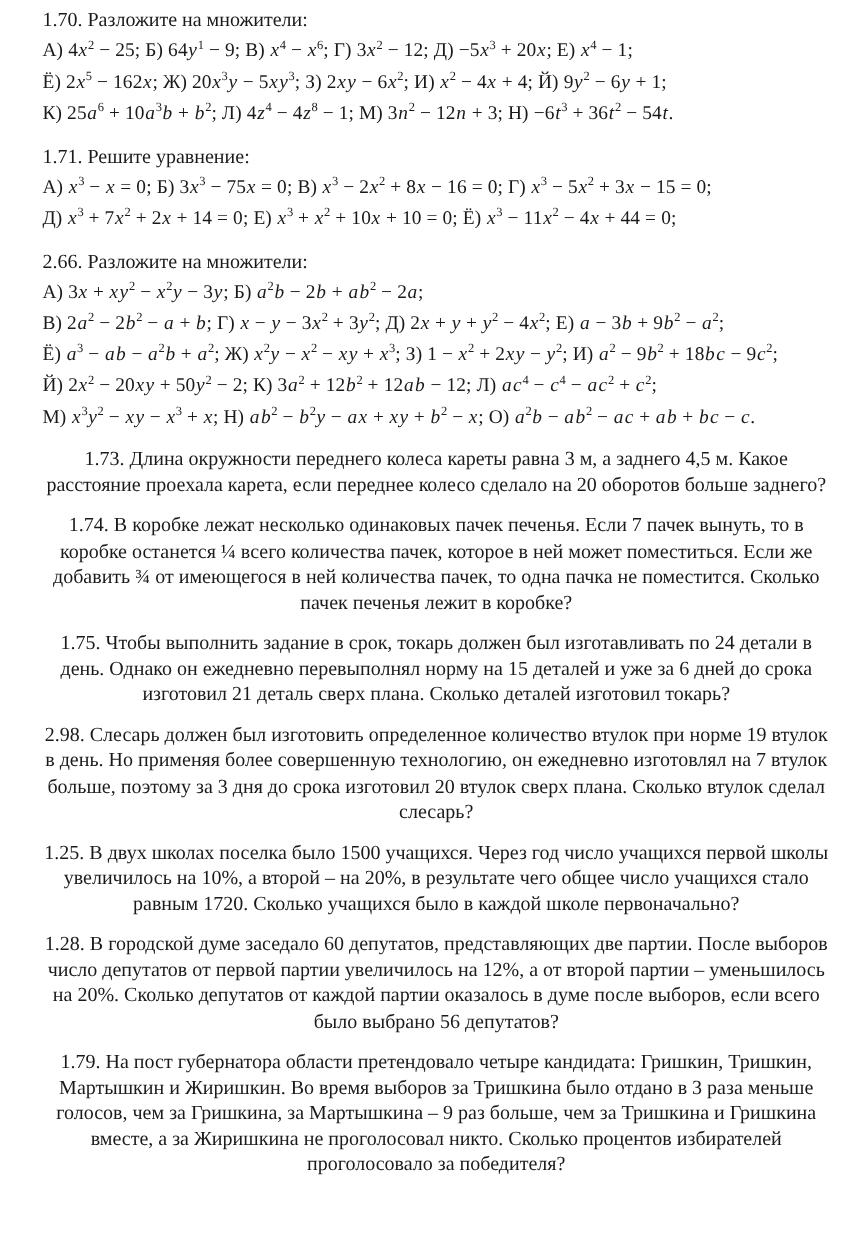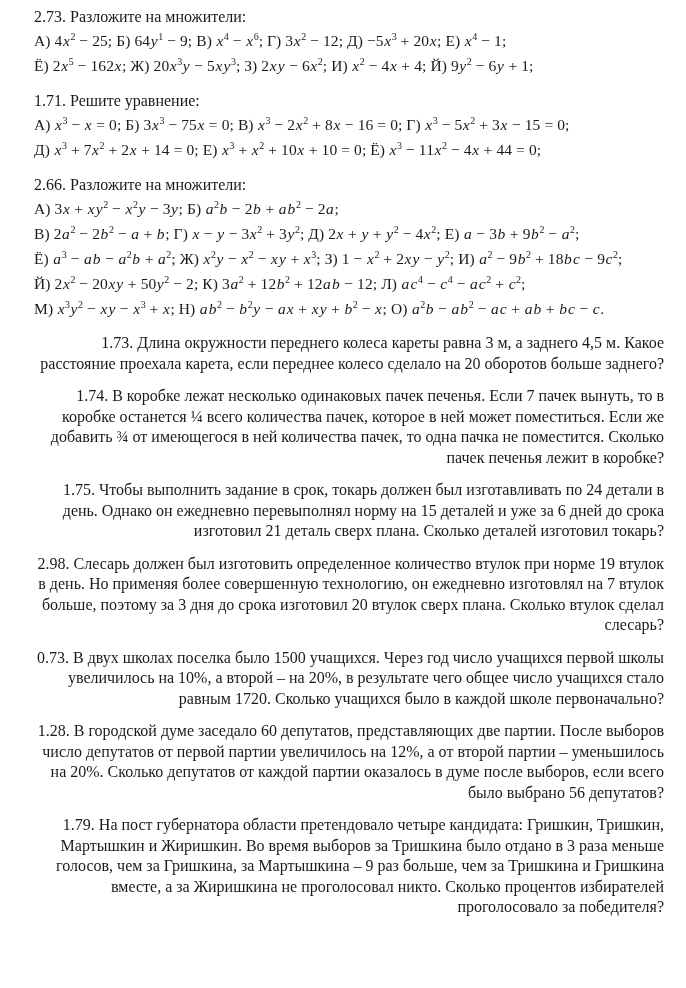--- a/index.html
+++ b/index.html
@@ -43,31 +43,32 @@
   .math-line sup {
     font-size: 10px;
     line-height: 0;
     vertical-align: super;
     letter-spacing: 0;
   }
   p.word {
     margin: 0;
     font-size: 16px;
     line-height: 20.5px;
-    text-align: right;
+    text-align: center;
   }
 </style>
 </head>
 <body>
 
 <main class="page">
     <div class="problem">
-      <div class="head"><span>2.73.</span> <span>Разложите на множители:</span></div>
+      <div class="head"><span>1.70.</span> <span>Разложите на множители:</span></div>
       <div class="math-line">А) 4<i>x</i><sup>2</sup> − 25; Б) 64<i>y</i><sup>1</sup> − 9; В) <i>x</i><sup>4</sup> − <i>x</i><sup>6</sup>; Г) 3<i>x</i><sup>2</sup> − 12; Д) −5<i>x</i><sup>3</sup> + 20<i>x</i>; Е) <i>x</i><sup>4</sup> − 1;</div>
       <div class="math-line">Ё) 2<i>x</i><sup>5</sup> − 162<i>x</i>; Ж) 20<i>x</i><sup>3</sup><i>y</i> − 5<i>x</i><i>y</i><sup>3</sup>; З) 2<i>x</i><i>y</i> − 6<i>x</i><sup>2</sup>; И) <i>x</i><sup>2</sup> − 4<i>x</i> + 4; Й) 9<i>y</i><sup>2</sup> − 6<i>y</i> + 1;</div>
+      <div class="math-line">К) 25<i>a</i><sup>6</sup> + 10<i>a</i><sup>3</sup><i>b</i> + <i>b</i><sup>2</sup>; Л) 4<i>z</i><sup>4</sup> − 4<i>z</i><sup>8</sup> − 1; М) 3<i>n</i><sup>2</sup> − 12<i>n</i> + 3; Н) −6<i>t</i><sup>3</sup> + 36<i>t</i><sup>2</sup> − 54<i>t</i>.</div>
     </div>
     <div class="problem">
       <div class="head"><span>1.71.</span> <span>Решите уравнение:</span></div>
       <div class="math-line">А) <i>x</i><sup>3</sup> − <i>x</i> = 0; Б) 3<i>x</i><sup>3</sup> − 75<i>x</i> = 0; В) <i>x</i><sup>3</sup> − 2<i>x</i><sup>2</sup> + 8<i>x</i> − 16 = 0; Г) <i>x</i><sup>3</sup> − 5<i>x</i><sup>2</sup> + 3<i>x</i> − 15 = 0;</div>
       <div class="math-line">Д) <i>x</i><sup>3</sup> + 7<i>x</i><sup>2</sup> + 2<i>x</i> + 14 = 0; Е) <i>x</i><sup>3</sup> + <i>x</i><sup>2</sup> + 10<i>x</i> + 10 = 0; Ё) <i>x</i><sup>3</sup> − 11<i>x</i><sup>2</sup> − 4<i>x</i> + 44 = 0;</div>
     </div>
     <div class="problem">
       <div class="head"><span>2.66.</span> <span>Разложите на множители:</span></div>
       <div class="math-line">А) 3<i>x</i> + <i>x</i><i>y</i><sup>2</sup> − <i>x</i><sup>2</sup><i>y</i> − 3<i>y</i>; Б) <i>a</i><sup>2</sup><i>b</i> − 2<i>b</i> + <i>a</i><i>b</i><sup>2</sup> − 2<i>a</i>;</div>
       <div class="math-line">В) 2<i>a</i><sup>2</sup> − 2<i>b</i><sup>2</sup> − <i>a</i> + <i>b</i>; Г) <i>x</i> − <i>y</i> − 3<i>x</i><sup>2</sup> + 3<i>y</i><sup>2</sup>; Д) 2<i>x</i> + <i>y</i> + <i>y</i><sup>2</sup> − 4<i>x</i><sup>2</sup>; Е) <i>a</i> − 3<i>b</i> + 9<i>b</i><sup>2</sup> − <i>a</i><sup>2</sup>;</div>
@@ -81,21 +82,21 @@
     <div class="problem">
       <p class="word"><span>1.74.</span> В коробке лежат несколько одинаковых пачек печенья. Если 7 пачек вынуть, то в коробке останется ¼ всего количества пачек, которое в ней может поместиться. Если же добавить ¾ от имеющегося в ней количества пачек, то одна пачка не поместится. Сколько пачек печенья лежит в коробке?</p>
     </div>
     <div class="problem">
       <p class="word"><span>1.75.</span> Чтобы выполнить задание в срок, токарь должен был изготавливать по 24 детали в день. Однако он ежедневно перевыполнял норму на 15 деталей и уже за 6 дней до срока изготовил 21 деталь сверх плана. Сколько деталей изготовил токарь?</p>
     </div>
     <div class="problem">
       <p class="word"><span>2.98.</span> Слесарь должен был изготовить определенное количество втулок при норме 19 втулок в день. Но применяя более совершенную технологию, он ежедневно изготовлял на 7 втулок больше, поэтому за 3 дня до срока изготовил 20 втулок сверх плана. Сколько втулок сделал слесарь?</p>
     </div>
     <div class="problem">
-      <p class="word"><span>0.73.</span> В двух школах поселка было 1500 учащихся. Через год число учащихся первой школы увеличилось на 10%, а второй – на 20%, в результате чего общее число учащихся стало равным 1720. Сколько учащихся было в каждой школе первоначально?</p>
+      <p class="word"><span>1.25.</span> В двух школах поселка было 1500 учащихся. Через год число учащихся первой школы увеличилось на 10%, а второй – на 20%, в результате чего общее число учащихся стало равным 1720. Сколько учащихся было в каждой школе первоначально?</p>
     </div>
     <div class="problem">
       <p class="word"><span>1.28.</span> В городской думе заседало 60 депутатов, представляющих две партии. После выборов число депутатов от первой партии увеличилось на 12%, а от второй партии – уменьшилось на 20%. Сколько депутатов от каждой партии оказалось в думе после выборов, если всего было выбрано 56 депутатов?</p>
     </div>
     <div class="problem">
       <p class="word"><span>1.79.</span> На пост губернатора области претендовало четыре кандидата: Гришкин, Тришкин, Мартышкин и Жиришкин. Во время выборов за Тришкина было отдано в 3 раза меньше голосов, чем за Гришкина, за Мартышкина – 9 раз больше, чем за Тришкина и Гришкина вместе, а за Жиришкина не проголосовал никто. Сколько процентов избирателей проголосовало за победителя?</p>
     </div>
   </main>
 
 </body></html>

